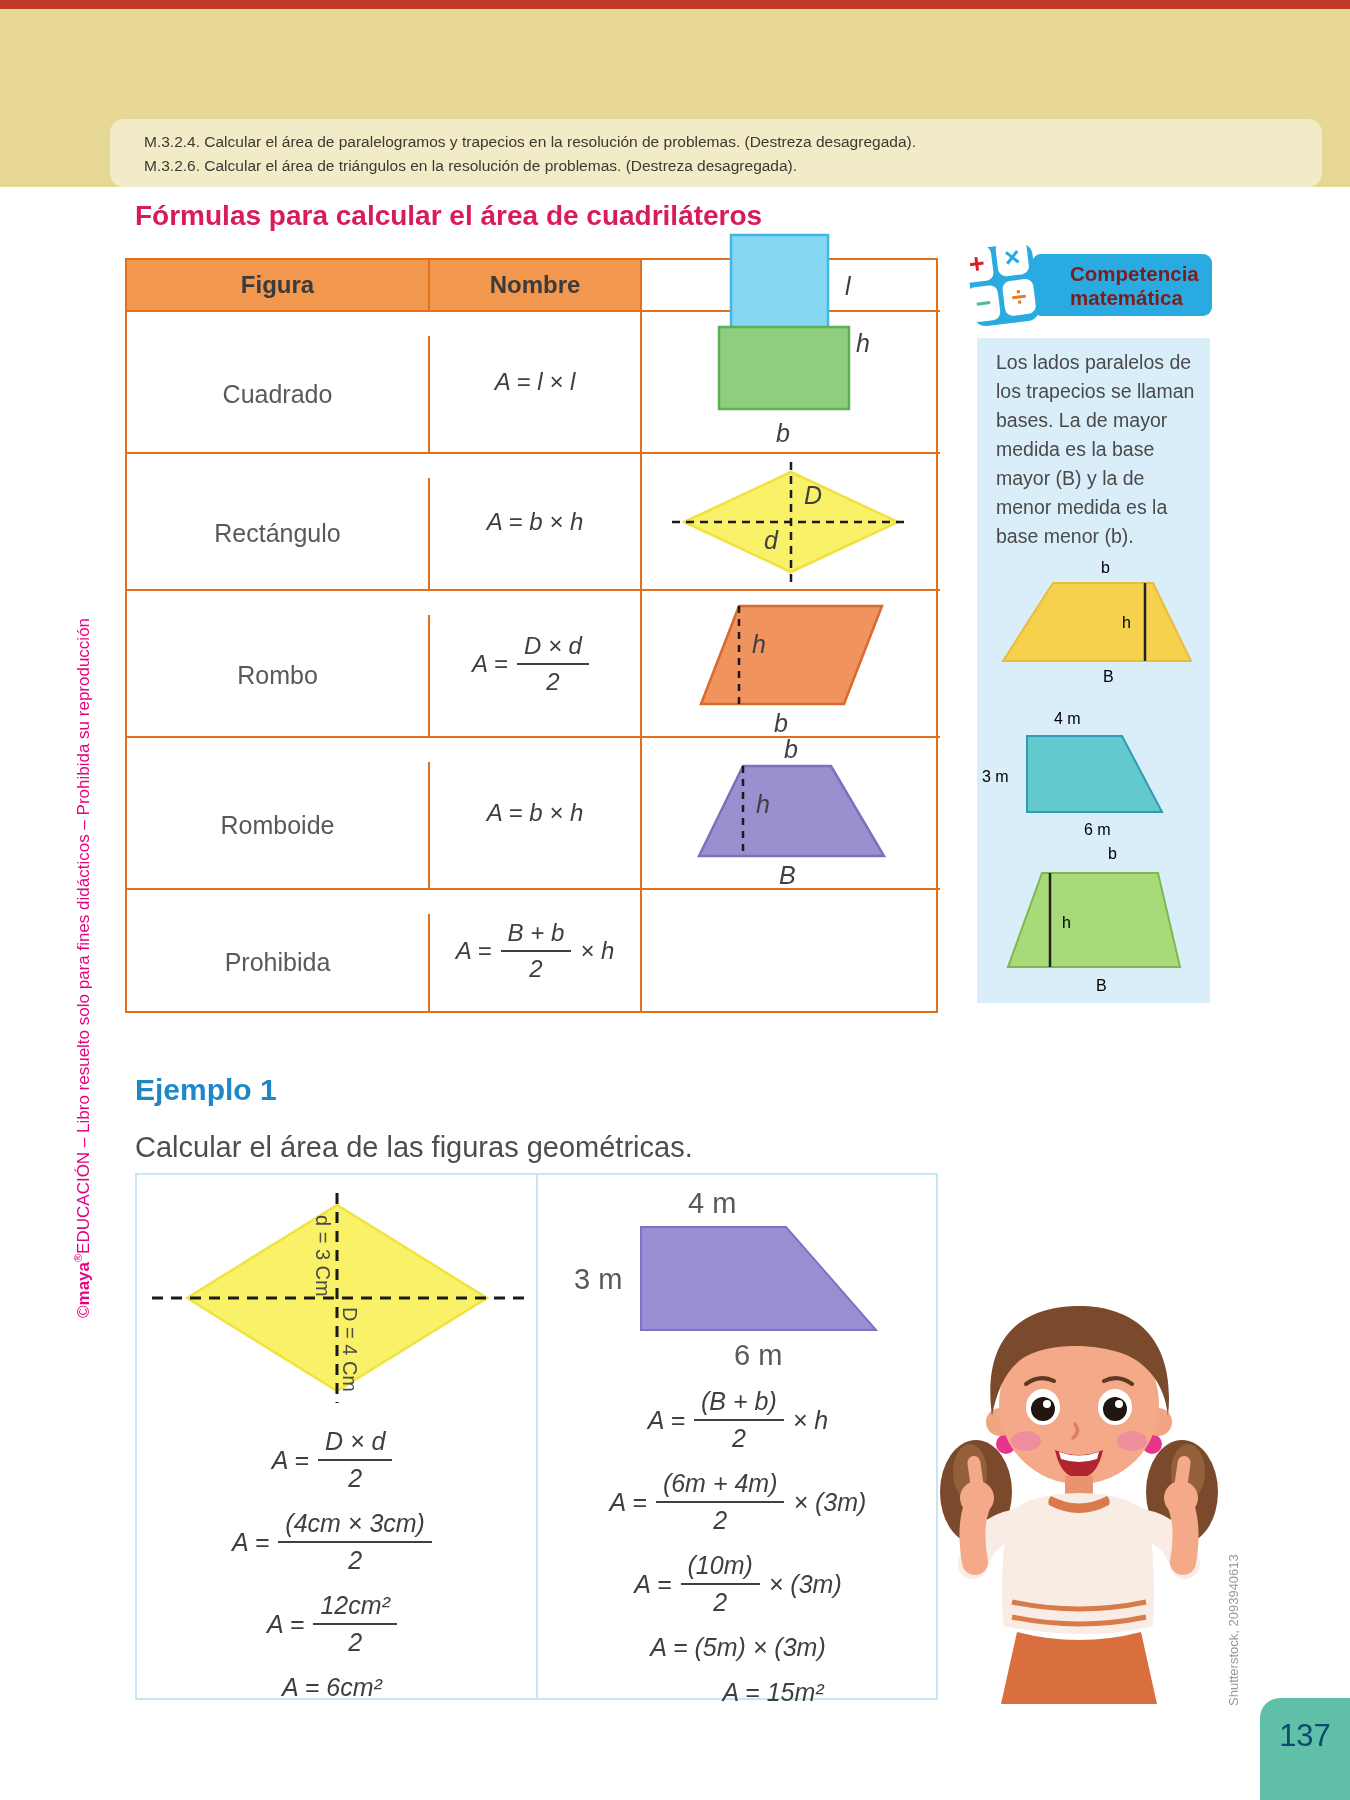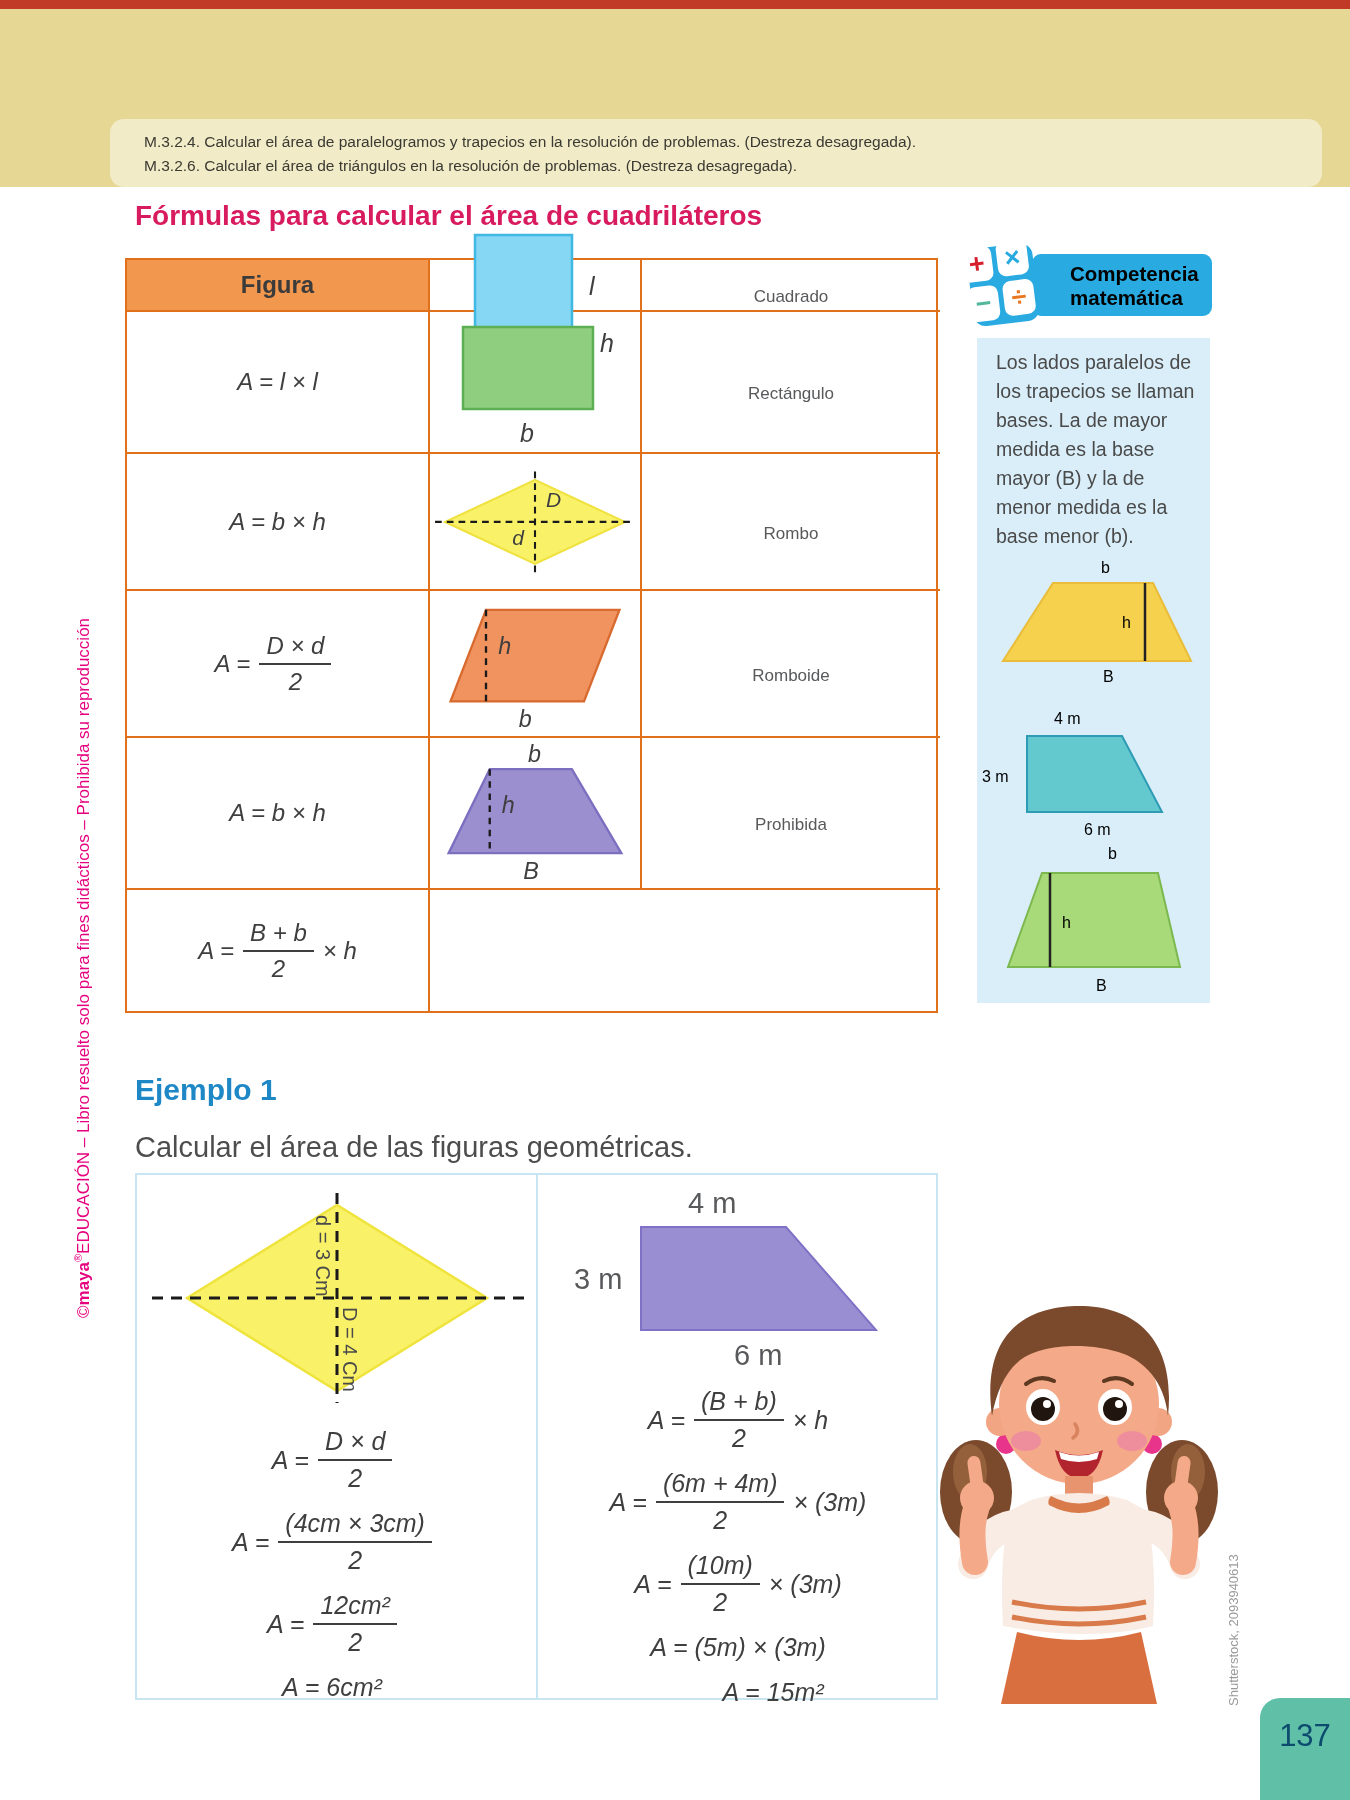--- a/index.html
+++ b/index.html
@@ -14,32 +14,32 @@
   .title{position:absolute;left:135px;top:200px;font-size:28px;font-weight:bold;color:#D81A5E;}
   
   .qtable{position:absolute;left:125px;top:258px;width:813px;height:755px;display:grid;
           grid-template-columns:303px 212px 298px;grid-template-rows:52px repeat(5,1fr);
           border:2px solid #E0701A;box-sizing:border-box;background:#fff;}
   .qtable>div{border-right:2px solid #E0701A;border-bottom:2px solid #E0701A;
               display:flex;align-items:center;justify-content:center;}
   .qtable>div:nth-child(3n){border-right:none;}
   .qtable>div:nth-child(n+16){border-bottom:none;}
   .qtable .th{background:#F2974E;font-weight:bold;font-size:24px;color:#3B3B3B;}
-  .cellname{font-size:17px;color:#58595B;margin-top:24px;}
+  .cellname{font-size:25px;color:#58595B;margin-top:24px;}
   .formula{font-style:italic;color:#3F3F3F;font-size:24px;display:flex;align-items:center;
            justify-content:center;gap:9px;}
   .frac{display:inline-flex;flex-direction:column;align-items:center;}
   .frac .num{border-bottom:2px solid #3F3F3F;padding:0 7px 3px;}
   .frac .den{padding-top:3px;}
   svg text{font-family:"Liberation Sans","DejaVu Sans",sans-serif;}
   .shape-label{font-style:italic;font-size:25px;fill:#3F3F3F;}
   
   .panel{position:absolute;left:977px;top:338px;width:233px;height:665px;background:#D9EEF9;}
   .comp-head{position:absolute;left:1032px;top:254px;width:180px;height:62px;background:#29ABE2;
-             border-radius:9px;color:#000000;font-weight:bold;font-size:20.5px;line-height:24px;
+             border-radius:9px;color:#7f1d1d;font-weight:bold;font-size:20.5px;line-height:24px;
              box-sizing:border-box;padding:8px 0 8px 38px;}
   .mathicon{position:absolute;left:964px;top:242px;width:74px;height:86px;transform:rotate(-7deg);}
   .mathicon .bg{position:absolute;left:6px;top:4px;width:66px;height:78px;background:#29ABE2;border-radius:12px;}
   .tile{position:absolute;width:31px;height:35px;background:#fff;border-radius:8px;
         display:flex;align-items:center;justify-content:center;font-weight:bold;font-size:27px;}
   .panel-body{position:absolute;left:996px;top:348px;width:202px;font-size:19.5px;color:#4A4A4A;line-height:29px;}
   .fig-yellow{position:absolute;left:995px;top:558px;}
   .fig-teal{position:absolute;left:972px;top:706px;}
   .fig-green{position:absolute;left:990px;top:843px;}
   
@@ -76,20 +76,21 @@
 
   <div class="standards">
     <p>M.3.2.4. Calcular el área de paralelogramos y trapecios en la resolución de problemas. (Destreza desagregada).</p>
     <p>M.3.2.6. Calcular el área de triángulos en la resolución de problemas. (Destreza desagregada).</p>
   </div>
 
   <div class="title">Fórmulas para calcular el área de cuadriláteros</div>
 
   <div class="qtable">
     <div class="th">Figura</div>
+    <div class="th">Nombre</div>
 
     <div>
       <svg width="185" height="125" viewBox="0 0 185 125">
         <rect x="32" y="12" width="97" height="97" fill="#86D7F3" stroke="#3FB9E3" stroke-width="2.5"></rect>
         <text class="shape-label" x="146" y="72">l</text>
       </svg>
     </div>
     <div class="cellname">Cuadrado</div>
     <div class="formula">
       <span>A = l × l</span>

